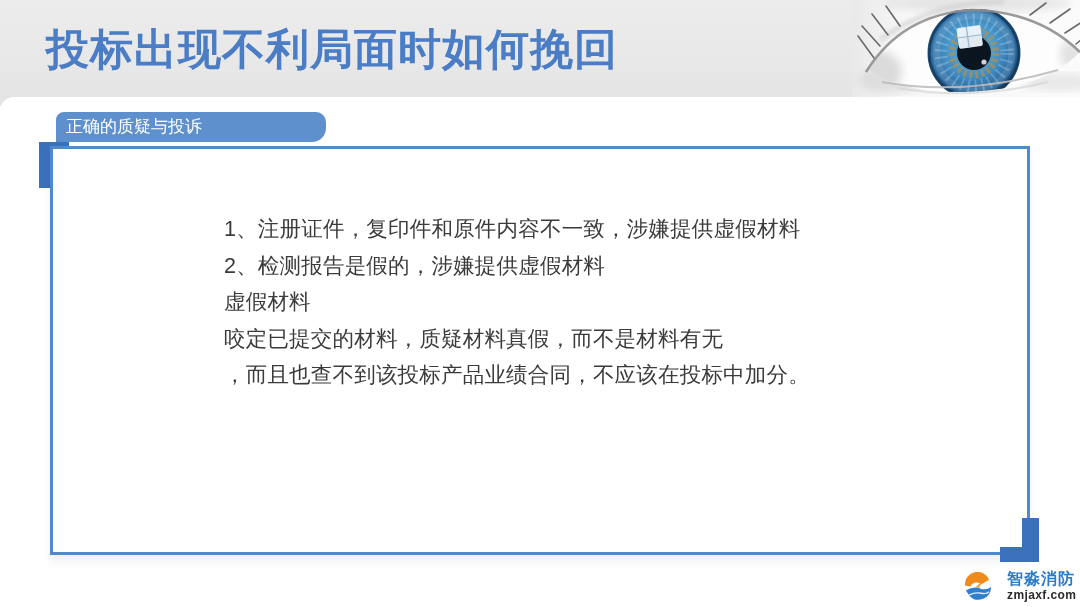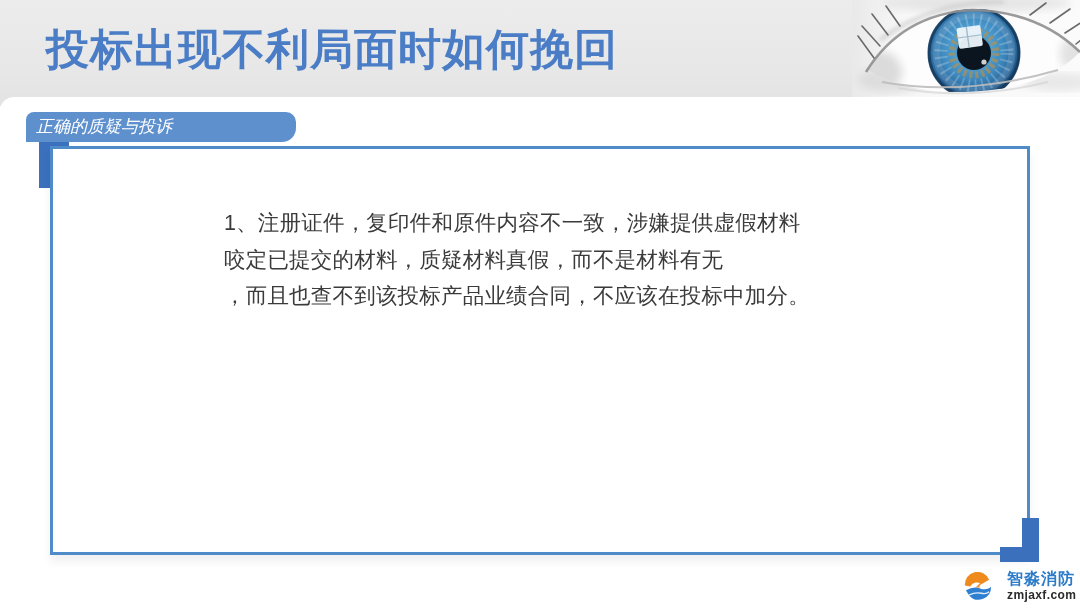--- a/index.html
+++ b/index.html
@@ -24,42 +24,41 @@
   .eye-wrap{
     position:absolute;right:0;top:0;width:236px;height:97px;
   }
   
   .content-panel{
     position:absolute;left:0;top:97px;right:0;bottom:0;
     background:#ffffff;border-radius:14px 0 0 0;
   }
   
   .section-tab{
-    position:absolute;left:26px;top:112px;width:270px;height:30px;
+    position:absolute;left:56px;top:112px;width:270px;height:30px;
     background:#5e90ce;color:#ffffff;
     border-radius:8px 10px 14px 0;
     font-size:17px;line-height:30px;padding-left:10px;box-sizing:border-box;
     white-space:nowrap;
-    font-style:italic;
   }
   
   .content-box{
     position:absolute;left:50px;top:146px;width:974px;height:403px;
     border:3px solid #4f8bc8;
     background:#ffffff;
     box-shadow:0 7px 9px rgba(0,0,0,0.06);
   }
   .corner{position:absolute;background:#3b70bc;}
   .tl-v{left:39px;top:142px;width:16px;height:46px;}
   .tl-h{left:39px;top:142px;width:30px;height:16px;}
   .br-v{left:1022px;top:518px;width:17px;height:44px;}
   .br-h{left:1000px;top:547px;width:39px;height:15px;}
   
   .body-text{
-    position:absolute;left:224px;top:205px;width:700px;
+    position:absolute;left:224px;top:211px;width:700px;
     font-size:21.5px;line-height:36.5px;color:#3b3b3b;
     letter-spacing:0.2px;
   }
   .body-line{white-space:nowrap;}
   
   .logo{
     position:absolute;left:963px;top:571px;
     display:flex;align-items:center;gap:15px;
   }
   .logo-icon{width:29px;height:29px;flex:0 0 auto;}
@@ -147,20 +146,22 @@
   <div class="corner tl-v"></div>
   <div class="corner tl-h"></div>
 
   <div class="content-box"></div>
 
   <div class="corner br-v"></div>
   <div class="corner br-h"></div>
 
   <div class="body-text">
     <div class="body-line">1、注册证件，复印件和原件内容不一致，涉嫌提供虚假材料</div>
+    <div class="body-line">2、检测报告是假的，涉嫌提供虚假材料</div>
+    <div class="body-line">虚假材料</div>
     <div class="body-line">咬定已提交的材料，质疑材料真假，而不是材料有无</div>
     <div class="body-line">，而且也查不到该投标产品业绩合同，不应该在投标中加分。</div>
   </div>
 
   <div class="logo">
     <svg class="logo-icon" viewBox="0 0 30 30" xmlns="http://www.w3.org/2000/svg">
       <path d="M2,14 A13 13 0 0 1 27,8 L19.5,12.5 A8 8 0 0 0 7.5,15 Z" fill="#ef8a1d"></path>
       <path d="M24,5 L13,16 L18,16 L10,25 Z" fill="#ef8a1d" opacity="0.9"></path>
       <path d="M3,19 Q11,14.5 17.5,17 Q24,19.5 29,15.5 A13 13 0 0 1 6.5,24.5 Z" fill="#2f7fd0"></path>
       <path d="M6,24 Q13,20.5 19,22 Q24,23.2 27,20.5" fill="none" stroke="#ffffff" stroke-width="1.4" opacity="0.85"></path>

